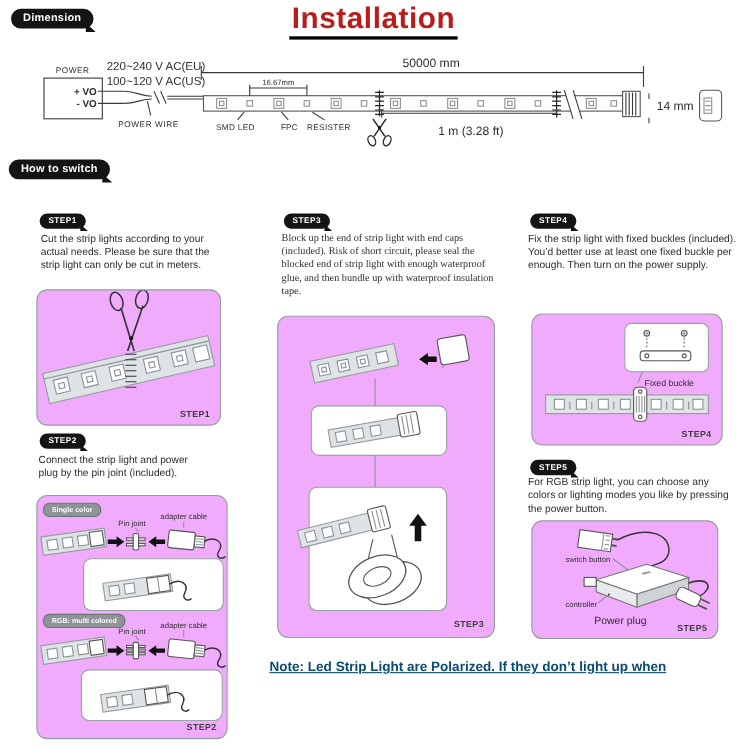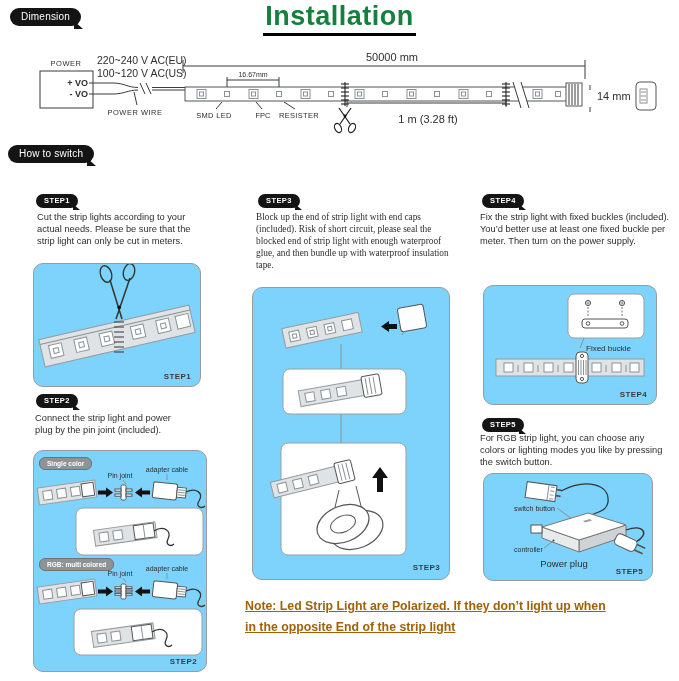--- a/index.html
+++ b/index.html
@@ -1,40 +1,40 @@
 <!DOCTYPE html>
 <html><head>
 <meta charset="utf-8">
 <style>
   html,body{margin:0;padding:0;}
   body{width:679px;height:681px;position:relative;background:#fff;
        font-family:"Liberation Sans",sans-serif;color:#222;overflow:hidden;}
   .abs{position:absolute;}
   .title{position:absolute;left:0;right:0;top:1px;text-align:center;}
   .title span{display:inline-block;font-size:27px;font-weight:bold;letter-spacing:.5px;
-      color:#15803d;border-bottom:3px solid #000;padding:0 2px 1px 2px;}
-  .bubble{position:absolute;background:#141414;color:#fff;font-size:10px;font-weight:normal;
+      color:#b91c1c;border-bottom:3px solid #000;padding:0 2px 1px 2px;}
+  .bubble{position:absolute;background:#141414;color:#fff;font-size:10px;font-weight:bold;
       padding:3px 11px 4px 11px;border-radius:10px;letter-spacing:.2px;}
   .bubble::after{content:'';position:absolute;right:-2px;bottom:-3px;width:0;height:0;
       border-style:solid;border-width:8px 0 0 9px;
       border-color:transparent transparent transparent #141414;}
   .stepbadge{position:absolute;background:#141414;color:#fff;font-size:7.5px;font-weight:bold;
       padding:2px 8px 2.5px 8px;border-radius:7px;letter-spacing:.4px;}
   .stepbadge::after{content:'';position:absolute;right:-2px;bottom:-2px;width:0;height:0;
       border-style:solid;border-width:6px 0 0 7px;
       border-color:transparent transparent transparent #141414;}
   .steptext{position:absolute;font-size:9.3px;line-height:12px;color:#2e2e2e;}
-  .figbox{position:absolute;border:1px solid #979ca0;border-radius:10px;background:#7dd3fc;}
+  .figbox{position:absolute;border:1px solid #979ca0;border-radius:10px;background:#f0abfc;}
   .figbox svg{position:absolute;left:0;top:0;}
   .figlabel{position:absolute;right:9px;bottom:5px;font-size:8px;font-weight:bold;
       color:#3c3c3c;letter-spacing:.4px;}
   .graypill{position:absolute;background:#8e9396;border:1px solid #6e7376;color:#fff;
       font-size:6.5px;font-weight:bold;padding:1.5px 7px 2px 7px;border-radius:6px;}
   .noteblock{position:absolute;left:245px;top:596px;width:434px;}
-  .note-line{font-weight:bold;font-size:12.3px;color:#a16207;line-height:21px;
+  .note-line{font-weight:bold;font-size:12.3px;color:#0c4a6e;line-height:21px;
       text-decoration:underline;white-space:nowrap;}
   svg text{font-family:"Liberation Sans",sans-serif;fill:#2e2e2e;}
   svg .ln{stroke:#3a3a3a;stroke-width:1;fill:none;}
   svg .thin{stroke:#8a9296;stroke-width:1;fill:none;}
   svg .strip{fill:#dfe3e5;stroke:#949a9e;stroke-width:1;}
   svg .led{fill:#fff;stroke:#8a9296;stroke-width:1;}
   svg .wh{fill:#fff;stroke:#555;stroke-width:1;}
   svg .blk{fill:#111;stroke:none;}
 </style>
 </head>
@@ -355,21 +355,21 @@
       <ellipse cx="104" cy="242" rx="27" ry="18" transform="rotate(-22 104 242)" fill="#fff" stroke="#555" stroke-width="1.2"></ellipse>
       <ellipse cx="90" cy="236" rx="27" ry="18" transform="rotate(-22 90 236)" fill="#fff" stroke="#555" stroke-width="1.2"></ellipse>
       <ellipse cx="90" cy="236" rx="13" ry="8" transform="rotate(-22 90 236)" fill="#fff" stroke="#555" stroke-width="1"></ellipse>
     </g>
     <polygon points="124,204 124,190 119,190 127,179 135,190 130,190 130,204" class="blk"></polygon>
   </svg>
   <span class="figlabel" style="bottom:7px;">STEP3</span>
 </div>
 
 <div class="stepbadge" style="left:482px;top:194px;">STEP4</div>
-<div class="steptext" style="left:480px;top:211px;width:192px;">Fix the strip light with fixed buckles (included). You’d better use at least one fixed buckle per meter. Then turn on the power supply.</div>
+<div class="steptext" style="left:480px;top:211px;width:192px;">Fix the strip light with fixed buckles (included). You’d better use at least one fixed buckle per enough. Then turn on the power supply.</div>
 <div class="figbox" style="left:483px;top:285px;width:172px;height:118px;">
   <svg width="172" height="118" viewBox="0 0 172 118">
     <rect x="84" y="8" width="76" height="44" rx="6" fill="#fff" stroke="#9aa0a4"></rect>
     <g>
       <circle cx="104" cy="17" r="2.6" fill="none" stroke="#555"></circle>
       <line x1="102.2" y1="17" x2="105.8" y2="17" class="thin"></line>
         <line x1="104" y1="15.2" x2="104" y2="18.8" class="thin"></line>
       <line x1="104" y1="21" x2="104" y2="31" stroke="#777" stroke-dasharray="2,1.5"></line>
     </g>
     <g>
@@ -407,21 +407,21 @@
       <line x1="99.5" y1="74" x2="99.5" y2="89" class="thin"></line>
         <line x1="102" y1="74" x2="102" y2="89" class="thin"></line>
       <circle cx="98" cy="70" r="1.6" fill="none" stroke="#555"></circle>
       <circle cx="98" cy="93" r="1.6" fill="none" stroke="#555"></circle>
     </g>
   </svg>
   <span class="figlabel">STEP4</span>
 </div>
 
 <div class="stepbadge" style="left:482px;top:418px;">STEP5</div>
-<div class="steptext" style="left:480px;top:432px;width:186px;">For RGB strip light, you can choose any colors or lighting modes you like by pressing the switch button.</div>
+<div class="steptext" style="left:480px;top:432px;width:186px;">For RGB strip light, you can choose any colors or lighting modes you like by pressing the power button.</div>
 <div class="figbox" style="left:483px;top:473px;width:168px;height:106px;">
   <svg width="168" height="106" viewBox="0 0 168 106">
     <g transform="rotate(8 60 18)">
       <rect x="42" y="10" width="30" height="16" class="wh"></rect>
       <line x1="64" y1="10" x2="64" y2="26" class="thin"></line>
       <line x1="66" y1="12" x2="70" y2="12" class="thin"></line>
         <line x1="66" y1="16" x2="70" y2="16" class="thin"></line>
       <line x1="66" y1="20" x2="70" y2="20" class="thin"></line>
         <line x1="66" y1="24" x2="70" y2="24" class="thin"></line>
       <line x1="72" y1="14" x2="77" y2="14" stroke="#555" stroke-width="1.8"></line>
@@ -447,14 +447,13 @@
       <line x1="152" y1="65" x2="161" y2="65" stroke="#555" stroke-width="1.6"></line>
       <line x1="152" y1="71" x2="161" y2="71" stroke="#555" stroke-width="1.6"></line>
     </g>
     <text x="80" y="93" font-size="9.5" text-anchor="middle">Power plug</text>
   </svg>
   <span class="figlabel" style="bottom:4px;">STEP5</span>
 </div>
 
 <div class="noteblock">
   <div class="note-line">Note: Led Strip Light are Polarized. If they don’t light up when</div>
-  <div class="note-line">in the opposite End of the strip light</div>
 </div>
 
 </body></html>

